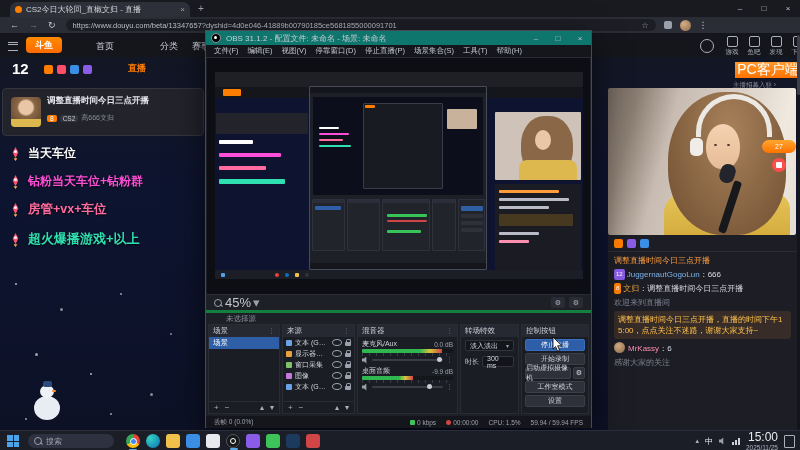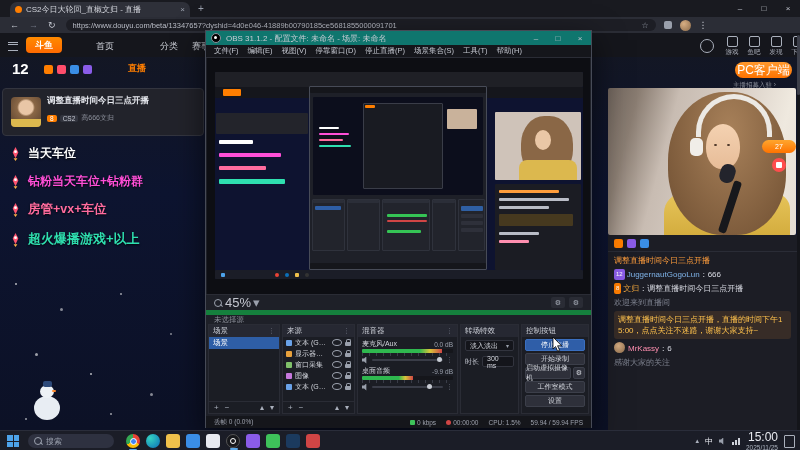--- a/index.html
+++ b/index.html
@@ -37,22 +37,22 @@
   .ham{left:8px;top:9px;width:10px;height:7px;border-top:1.5px solid #aab0bc;border-bottom:1.5px solid #aab0bc;}
   .ham::after{content:"";display:block;margin-top:1.2px;border-top:1.5px solid #aab0bc;}
   .dylogo{left:26px;top:4px;width:36px;height:16px;background:linear-gradient(#ff8a00,#ff6a00);
     border-radius:4px;color:#fff;font-size:9px;font-weight:bold;display:flex;align-items:center;justify-content:center;}
   .dynav{font-size:9px;color:#cfd2da;position:absolute;top:7px;}
   .dynav.hot{color:#ff7e00;font-weight:bold;margin-top:22px;}
   .hitem{width:20px;text-align:center;}
   .hitem .ic{width:9px;height:9px;border:1px solid #aab0bc;border-radius:2px;margin:0 auto 1px;}
   .hitem .lb{font-size:6.5px;color:#aeb2bd;}
   .bell{width:12px;height:12px;border-radius:50%;border:1px solid #aab0bc;}
-  .pcbtn{left:735px;top:29px;width:57px;height:16px;background:linear-gradient(#ff9a2e,#ff7300);
-    border-radius:8px;color:#fff;font-size:12px;display:flex;align-items:center;justify-content:center;}
+  .pcbtn{left:735px;top:29px;width:66px;height:16px;background:linear-gradient(#ff9a2e,#ff7300);
+    border-radius:0;color:#fff;font-size:14px;display:flex;align-items:center;justify-content:center;}
   .recruit{left:733px;top:48px;font-size:6.5px;color:#8b8f9a;}
 
   .statnum{left:12px;top:27px;font-size:15px;font-weight:bold;color:#fff;}
   .chip{width:9px;height:9px;border-radius:2px;margin-right:4px;}
 
   .card{left:2px;top:55px;width:200px;height:46px;background:#22232b;border:1px solid #33353f;border-radius:4px;}
   .card-avatar{left:8px;top:8px;width:30px;height:30px;border-radius:4px;overflow:hidden;
     background:radial-gradient(circle at 50% 35%,#e9c6a6 0 28%,#8a6746 36%,#6e5138 70%);}
   .card-avatar::after{content:"";position:absolute;left:0;bottom:0;width:30px;height:8px;background:#dcb84e;}
   .card-title{left:44px;top:6px;width:152px;font-size:8.5px;font-weight:bold;color:#e8eaf0;}
@@ -129,22 +129,22 @@
   .mini{left:8px;top:14px;width:368px;height:207px;background:#0e1330;overflow:hidden;}
   .ml{position:absolute;border-radius:1px;}
 
   .obs-toolbar{left:0;top:263px;width:100%;height:16px;background:#1e2028;border-top:1px solid #2a2c35;
     display:flex;align-items:center;padding:0 8px;box-sizing:border-box;}
   .zoomglass{width:6px;height:6px;border:1px solid #9aa0ac;border-radius:50%;position:relative;margin-right:3px;}
   .zoomglass::after{content:"";position:absolute;left:5px;top:5px;width:3px;height:1px;background:#9aa0ac;transform:rotate(45deg);}
   .obs-toolbar .zl{font-size:13px;color:#c4c7d0;text-align:right;}
   .gearbtn{width:14px;height:11px;background:#2a2c35;border-radius:2px;color:#aab0bc;font-size:7px;
     display:flex;align-items:center;justify-content:center;margin-left:4px;}
-  .srcbar{left:0;top:279px;width:100%;height:14px;background:#1e2028;border-top:5px solid #15803d;
-    display:flex;align-items:center;padding-left:8px;box-sizing:border-box;}
+  .srcbar{left:0;top:279px;width:100%;height:14px;background:#1e2028;border-top:3px solid #15803d;
+    display:flex;align-items:center;padding-left:20px;box-sizing:border-box;}
   .srcbar span{font-size:7.5px;color:#8b8f99;}
 
   .docks{left:0;top:293px;width:100%;height:92px;}
   .dock{position:absolute;top:0;height:90px;background:#1b1d24;border:1px solid #2a2c35;box-sizing:border-box;}
   .dock-h{height:12px;background:#262832;display:flex;align-items:center;padding:0 4px;}
   .dock-h .t{font-size:7.5px;color:#ced1d9;flex:1;}
   .dock-h .i{font-size:7px;color:#6f7380;}
   .sel-item{height:12px;background:#2e5ea6;color:#fff;font-size:7.5px;display:flex;align-items:center;padding-left:4px;}
   .dock-f{position:absolute;left:0;bottom:0;width:100%;height:12px;border-top:1px solid #2a2c35;
     display:flex;align-items:center;gap:6px;padding:0 5px;box-sizing:border-box;font-size:8px;color:#aab0bc;}

